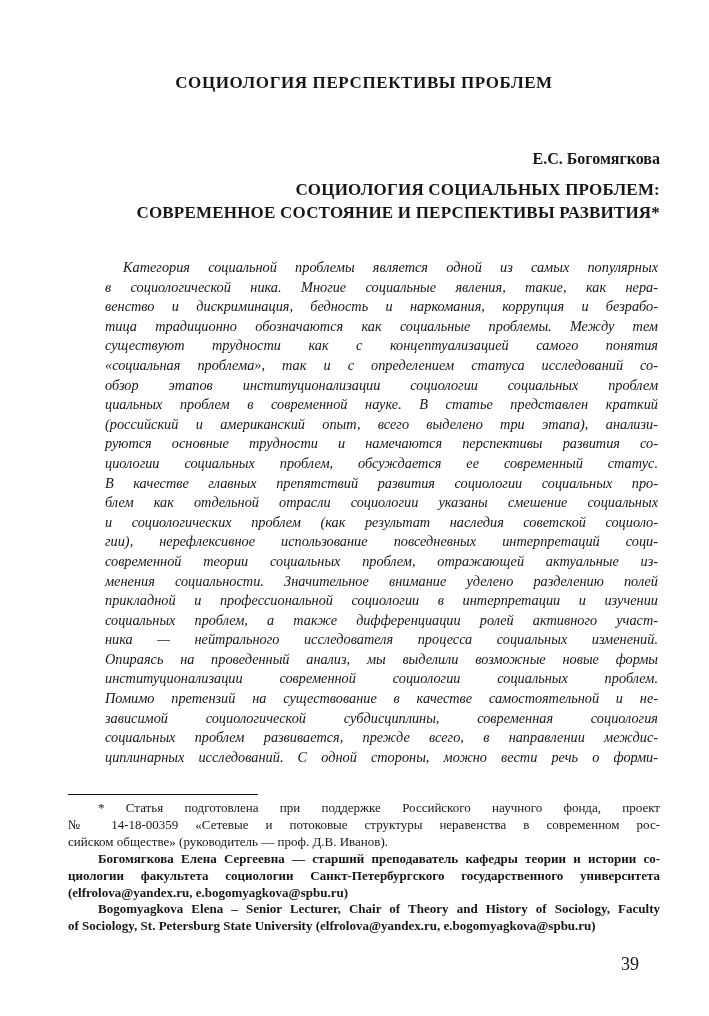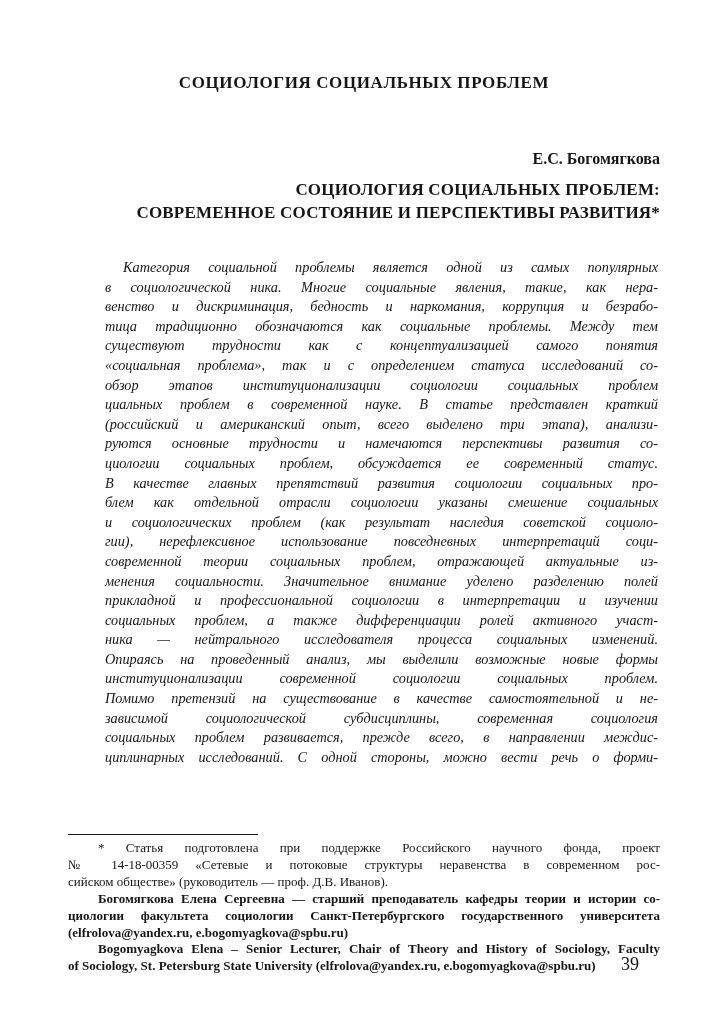--- a/index.html
+++ b/index.html
@@ -46,21 +46,20 @@
     font-size: 14.3px;
     line-height: 19.6px;
   }
   .abstract .tline { text-align: justify; text-align-last: justify; }
   .abstract .tfirst { text-indent: 18px; }
   .footnote {
     position: absolute;
     top: 794px; left: 68px; width: 592px;
     font-size: 13px;
     line-height: 16.9px;
-    margin-top: 40px;
   }
   .footnote-rule {
     width: 190px;
     border-top: 1.5px solid #161616;
     margin-bottom: 5px;
   }
   .fpara .tline { text-align: justify; text-align-last: justify; }
   .fpara .tfirst { text-indent: 30px; }
   .fpara .tlast { text-align-last: left; }
   .fpara.bold { font-weight: bold; }
@@ -69,21 +68,21 @@
     top: 953px; right: 70px;
     font-size: 18px;
     line-height: 22px;
   }
 </style>
 </head>
 <body>
 
 <div class="page">
 
-  <div class="rubric">СОЦИОЛОГИЯ СОЦИАЛЬНЫХ ПРОБЛЕМ</div>
+  <div class="rubric">СОЦИОЛОГИЯ ПЕРСПЕКТИВЫ ПРОБЛЕМ</div>
 
   <div class="author">Е.С. Богомягкова</div>
 
   <div class="title">
       <div class="tline tfirst">СОЦИОЛОГИЯ СОЦИАЛЬНЫХ ПРОБЛЕМ:</div>
       <div class="tline tlast">СОВРЕМЕННОЕ СОСТОЯНИЕ И ПЕРСПЕКТИВЫ РАЗВИТИЯ*</div>
     </div>
 
   <div class="abstract">
       <div class="tline tfirst">Категория социальной проблемы является одной из самых популярных</div>

